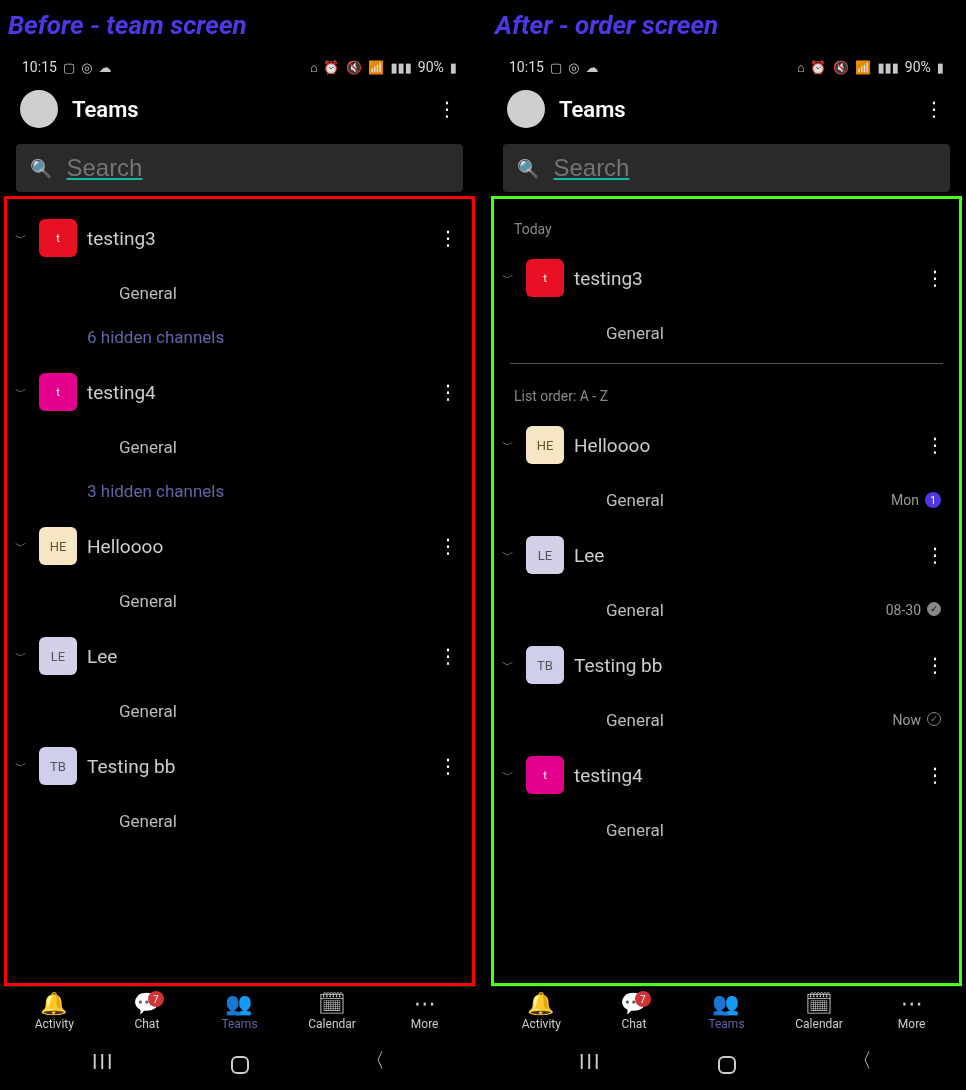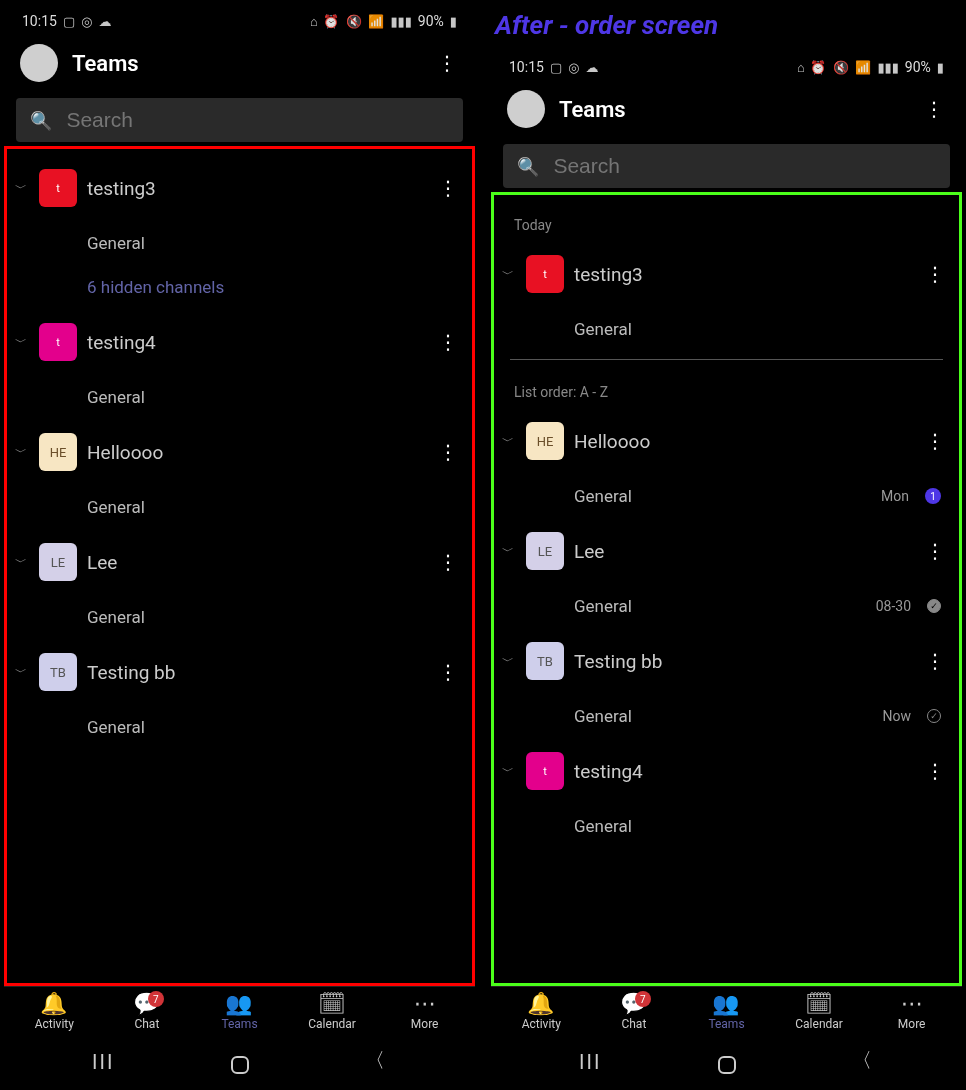--- a/index.html
+++ b/index.html
@@ -78,23 +78,24 @@
     display: flex;
     align-items: center;
     padding: 10px 14px;
     gap: 14px;
   }
   .search-icon { color: #aaa; font-size: 18px; }
   .search-input {
     background: transparent;
     border: none;
     outline: none;
-    color: #d946ef;
-    font-size: 21px;
-    flex: 1;
+    color: #14b8a6;
+    font-size: 24px;
+    flex: 1;
+    text-decoration: underline;
   }
   .highlight-box {
     border: 3px solid red;
     flex: 1;
     overflow: hidden;
     margin-top: 4px;
     display: flex;
     flex-direction: column;
   }
   .highlight-box.green { border-color: #4bff1a; }
@@ -138,36 +139,36 @@
   .team-name {
     color: #ccc;
     font-size: 19px;
     flex: 1;
   }
   .channel-row {
     display: flex;
     align-items: center;
     padding: 12px 18px 12px 80px;
     justify-content: space-between;
+    margin-left: 32px;
   }
   .channel-name {
     color: #bbb;
     font-size: 17px;
     flex: 1;
   }
   .hidden-link {
     color: #6264a7;
     font-size: 17px;
     padding: 12px 28px 12px 80px;
     cursor: pointer;
   }
   .meta {
     display: flex;
-    align-items: center;
-    gap: 16px;
+    gap: 6px;
     color: #999;
     font-size: 14px;
   }
   .badge-num {
     background: #4e37e6;
     color: #fff;
     border-radius: 50%;
     width: 16px; height: 16px;
     font-size: 10px;
     display: flex;
@@ -229,20 +230,21 @@
     color: #ccc;
     background:#000;
   }
   .sysnav span { font-size: 20px; cursor: pointer; letter-spacing: 2px;}
   .sys-square { width:18px;height:18px;border:2px solid #ccc;border-radius:6px;}
 </style>
 </head>
 <body>
 
 <div class="pane">
+  <div class="pane-title">Before - team screen</div>
   <div class="phone">
 
     <div class="statusbar">
       <div class="left">
         <span>10:15</span>
         <span class="status-icon">▢</span>
         <span class="status-icon">◎</span>
         <span class="status-icon">☁</span>
       </div>
       <div class="right">
@@ -283,20 +285,21 @@
 
         <div class="team-row">
           <span class="chev">﹀</span>
           <div class="team-icon magenta">t</div>
           <div class="team-name">testing4</div>
           <div class="vdots">⋮</div>
         </div>
         <div class="channel-row">
           <span class="channel-name">General</span>
         </div>
+        <div class="hidden-link">3 hidden channels</div>
 
         <div class="team-row">
           <span class="chev">﹀</span>
           <div class="team-icon cream">HE</div>
           <div class="team-name">Helloooo</div>
           <div class="vdots">⋮</div>
         </div>
         <div class="channel-row">
           <span class="channel-name">General</span>
         </div>

